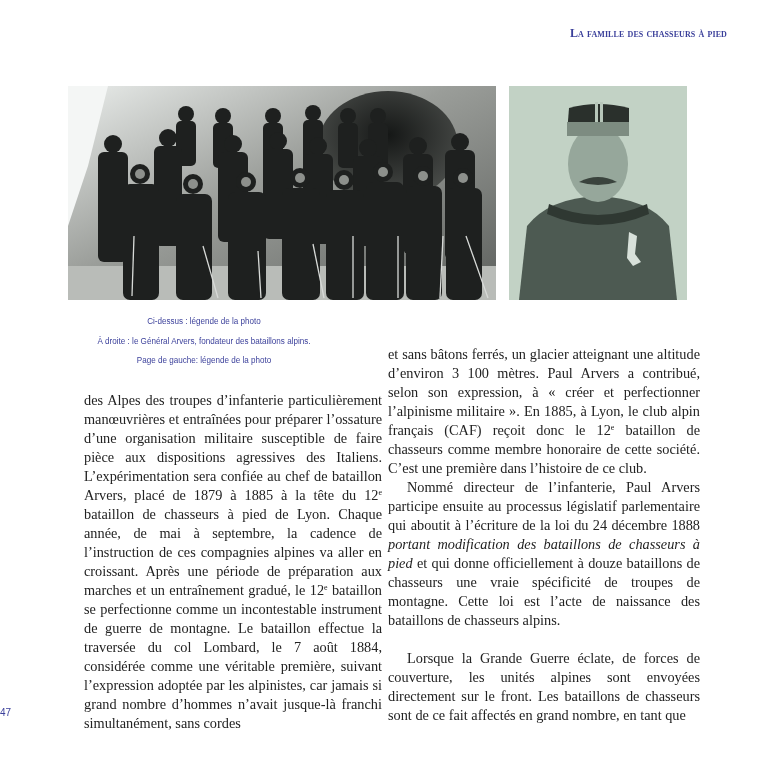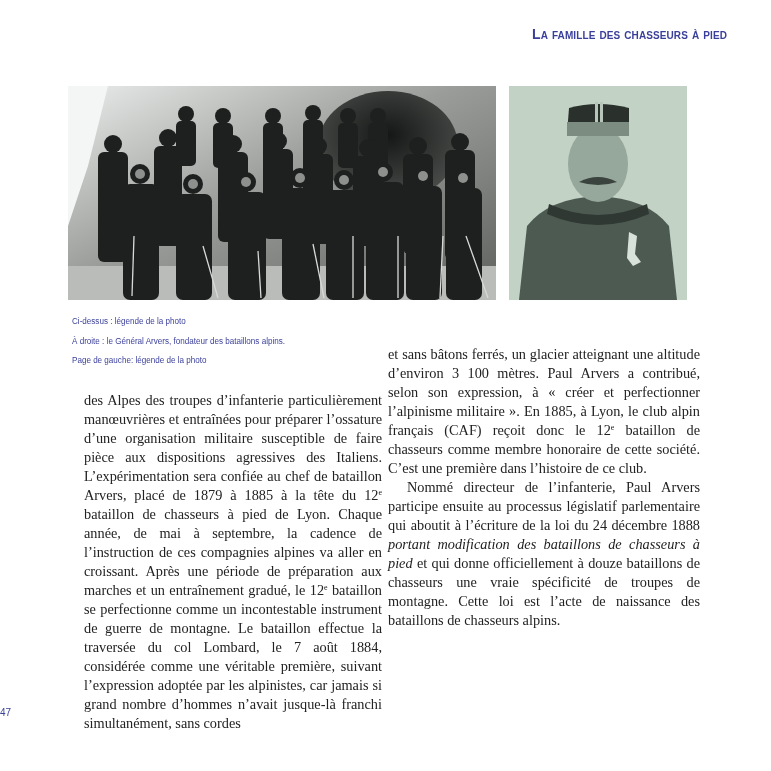--- a/index.html
+++ b/index.html
@@ -1,32 +1,32 @@
 <!DOCTYPE html>
 <html><head>
 <meta charset="utf-8">
 <style>
   html, body { margin:0; padding:0; background:#ffffff; }
   body { width:771px; height:771px; position:relative; overflow:hidden; }
 
   .running-head {
     position:absolute; top:26px; right:44px;
-    font-family:Liberation Sans, sans-serif;
-    font-size:14px; font-weight:bold; color:#3a3f9a;
+    font-family:Liberation Serif, serif;
+    font-size:12px; font-weight:bold; color:#3a3f9a;
     letter-spacing:0.1px; font-variant:small-caps;
   }
 
   .photo { position:absolute; overflow:hidden; }
   .photo-group { left:68px; top:86px; width:428px; height:214px; background:#8f928e; }
   .photo-portrait { left:509px; top:86px; width:178px; height:214px; background:#c3d3c6; }
 
   .captions {
     position:absolute; left:72px; top:312px; width:300px;
     font-family:"Liberation Sans", sans-serif;
-    font-size:9.2px; color:#3a3f9a; line-height:19.5px;
+    font-size:9.2px; color:#3a3f9a; line-height:19.5px;text-align:center;
   }
   .captions div { white-space:nowrap; transform:scaleX(0.88); transform-origin:left center; }
 
   .col {
     position:absolute;
     font-family:"Liberation Serif", serif;
     font-size:14.3px; line-height:19px; color:#222;
     text-align:justify; hyphens:manual;margin-top:20px;
   }
   .col p { margin:0; }
@@ -161,15 +161,16 @@
 </div>
 
 <div class="col col-left">
   <p><span>des Alpes des troupes d’infanterie particulièrement manœuvrières et entraînées pour préparer l’ossature d’une organisation militaire susceptible de faire pièce aux dispositions agressives des Italiens. L’expérimentation sera confiée au chef de bataillon Arvers, placé de 1879 à 1885 à la tête du 12</span><sup>e</sup><span> bataillon de chasseurs à pied de Lyon. Chaque année, de mai à septembre, la cadence de l’instruction de ces compagnies alpines va aller en croissant. Après une période de préparation aux marches et un entraînement gradué, le 12</span><sup>e</sup><span> bataillon se perfectionne comme un incontestable instrument de guerre de montagne. Le bataillon effectue la traversée du col Lombard, le 7 août 1884, considérée comme une véritable première, suivant l’expression adoptée par les alpinistes, car jamais si grand nombre d’hommes n’avait jusque-là franchi simultanément, sans cordes</span></p>
 </div>
 
 <div class="col col-right">
   <p><span>et sans bâtons ferrés, un glacier atteignant une altitude d’environ 3 100 mètres. Paul Arvers a contribué, selon son expression, à « créer et perfectionner l’alpinisme militaire ». En 1885, à Lyon, le club alpin français (CAF) reçoit donc le 12</span><sup>e</sup><span> bataillon de chasseurs comme membre honoraire de cette société. C’est une première dans l’histoire de ce club.</span></p>
   <p class="indent"><span>Nommé directeur de l’infanterie, Paul Arvers participe ensuite au processus législatif parlementaire qui aboutit à l’écriture de la loi du 24 décembre 1888 </span><em>portant modification des bataillons de chasseurs à pied</em><span> et qui donne officiellement à douze bataillons de chasseurs une vraie spécificité de troupes de montagne. Cette loi est l’acte de naissance des bataillons de chasseurs alpins.</span></p>
   <div class="gap"></div>
+  <p class="indent">Lorsque la Grande Guerre éclate, de forces de couverture, les unités alpines sont envoyées directement sur le front. Les bataillons de chasseurs sont de ce fait affectés en grand nombre, en tant que</p>
 </div>
 
 <div class="folio">47</div>
 
 </body></html>

